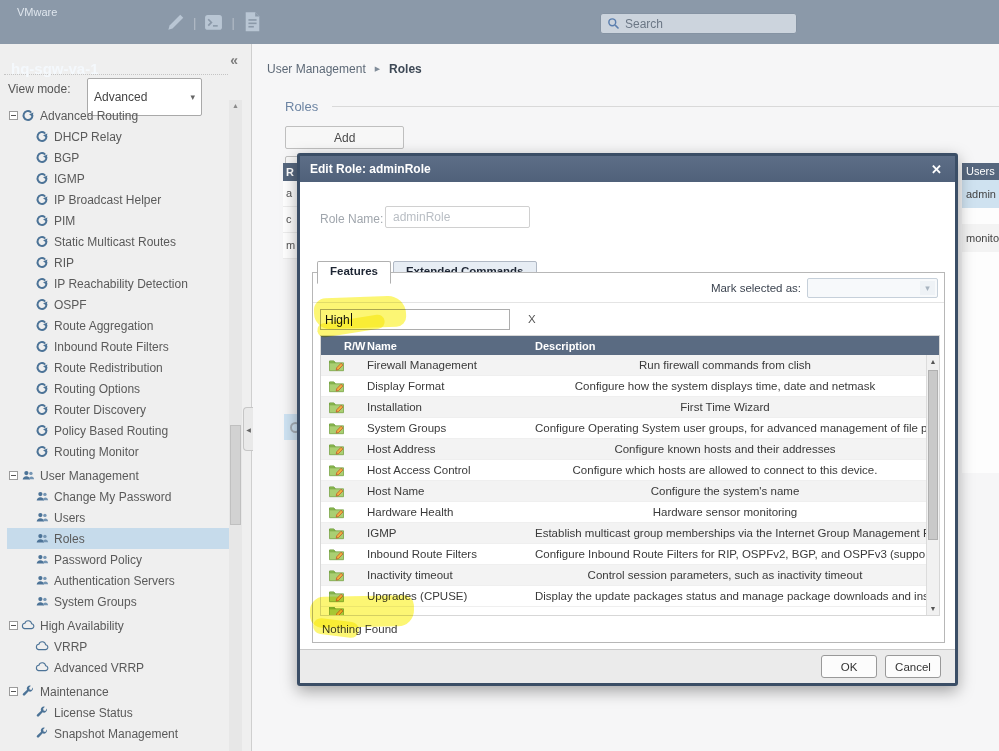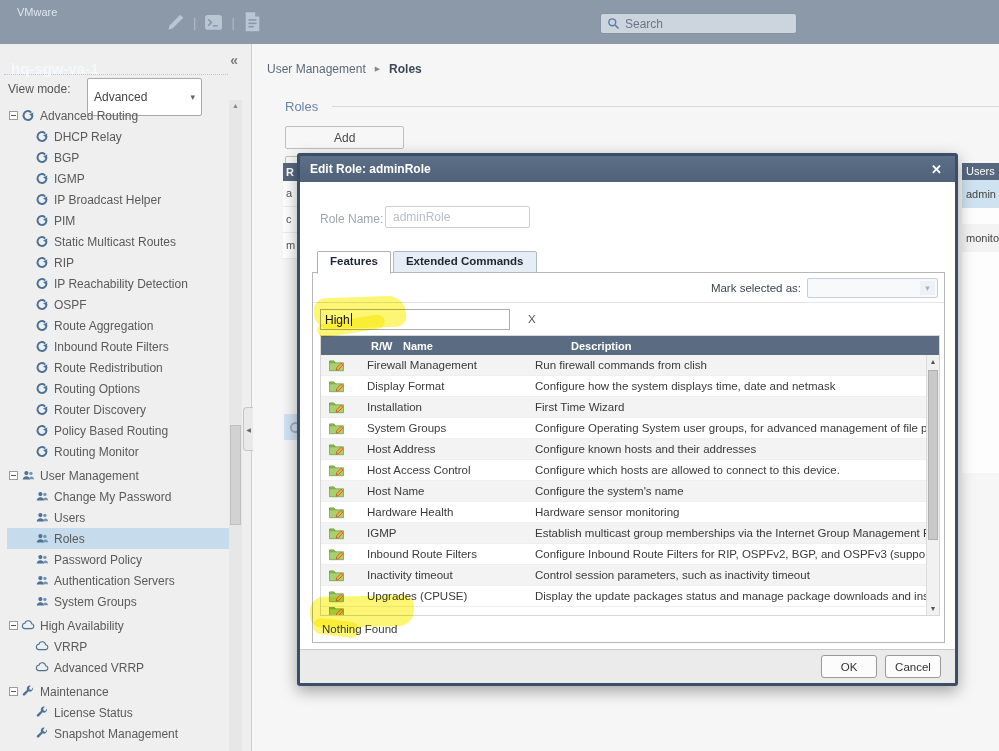--- a/index.html
+++ b/index.html
@@ -76,47 +76,47 @@
   
   .modal { position:absolute; left:297px; top:153px; width:661px; height:533px; z-index:10;
     border:3px solid #3b4e66; border-radius:3px; background:#fff; box-shadow:0 5px 16px rgba(0,0,0,0.35); }
   .modal-header { position:absolute; left:0; top:0; right:0; height:26px;
     background:linear-gradient(#5d6e87,#50617a); display:flex; align-items:center; padding:0 10px; }
   .modal-title { color:#fff; font-size:12px; font-weight:bold; flex:1; }
   .modal-close { color:#fff; font-size:13px; font-weight:bold; cursor:pointer; padding:0 3px; }
   .rolename-label { position:absolute; left:20px; top:56px; font-size:12px; color:#a0a6ad; }
   .rolename-input { position:absolute; left:85px; top:50px; width:145px; height:22px; border:1px solid #d0d0d0;
     border-radius:2px; font-size:12px; color:#b9bec4; padding:3px 0 0 7px; background:#fff; }
-  .tabs { position:absolute; left:17px; top:95px; display:flex;justify-content:center; }
+  .tabs { position:absolute; left:17px; top:105px; display:flex;justify-content:center; }
   .tab { height:22px; padding:3px 12px 0 12px; font-size:11.5px; font-weight:bold; color:#1d2533;
     border:1px solid #b0b8c4; background:#e7edf4; border-radius:2px 2px 0 0; margin-right:2px; cursor:pointer; }
   .tab.active { background:#fff; border-color:#b0b0b0; border-bottom:1px solid #fff; position:relative; z-index:2; height:23px;}
   .dlg-panel { position:absolute; left:12px; top:116px; width:633px; height:371px; background:#fff; border:1px solid #b7b7b7; }
   .mark-row { position:absolute; left:0; right:0; top:0; height:30px; border-bottom:1px solid #e4e4e4; }
   .mark-label { position:absolute; right:143px; top:9px; font-size:11.5px; color:#3c4450; }
   .mark-dropdown { position:absolute; right:6px; top:5px; width:131px; height:20px; background:#f7f9fb;
     border:1px solid #c6d0da; border-radius:2px; }
   .mark-dropdown .chev { position:absolute; right:2px; top:2px; width:15px; height:14px; background:#eef2f6;
     color:#a8b4c0; font-size:9px; text-align:center; line-height:14px; }
   .filter-input { position:absolute; left:7px; top:36px; width:190px; height:21px; border:1px solid #adadad;
     font-size:12px; color:#111; padding:3px 0 0 4px; background:#fff; }
   .caret { display:inline-block; width:1px; height:13px; background:#111; margin-left:1px; vertical-align:-2px; }
   .clear-x { position:absolute; left:215px; top:40px; font-size:11.5px; color:#555; cursor:pointer; }
   .feat-table { position:absolute; left:7px; top:62px; width:620px; height:281px; border:1px solid #d7d7d7; overflow:hidden; }
   .feat-head { height:19px; background:#5a6b82; color:#fff; font-size:11px; font-weight:bold; display:flex; align-items:center; }
-  .col-rw { width:46px; padding-left:14px; flex:0 0 46px;margin-left:36px; }
+  .col-rw { width:46px; padding-left:23px; flex:0 0 46px; }
   .col-name { width:168px; flex:0 0 168px; }
   .col-desc { flex:1; overflow:hidden; }
   .feat-row { height:21px; display:flex; align-items:center; font-size:11.5px; color:#3a3a3a; background:#fff;
     border-bottom:1px solid #efefef; }
   .feat-row.odd { background:#f3f3f3; }
   .feat-row .rwicon { width:46px; flex:0 0 46px; padding-left:7px; display:flex; align-items:center; }
   .feat-row .rwicon svg { width:17px; height:14px; }
   .feat-row .fname { width:168px; flex:0 0 168px; white-space:nowrap; overflow:hidden; }
-  .feat-row .fdesc { flex:1; white-space:nowrap; overflow:hidden; padding-right:24px; }
+  .feat-row .fdesc { flex:1; white-space:nowrap; overflow:hidden; padding-right:24px;text-align:center; }
   .feat-scroll { position:absolute; right:0; top:19px; bottom:0; width:13px; background:#f1f1f1; border-left:1px solid #dcdcdc; }
   .feat-scroll .up, .feat-scroll .down { position:absolute; left:0; width:12px; text-align:center; font-size:7px; color:#555; cursor:pointer;}
   .feat-scroll .up { top:3px; } .feat-scroll .down { bottom:3px; }
   .feat-thumb { position:absolute; left:1px; top:15px; width:10px; height:170px; background:#c9c9c9; border:1px solid #b0b0b0; }
   .nothing-found { position:absolute; left:9px; top:350px; font-size:11.5px; color:#3a3a3a; }
   .modal-footer { position:absolute; left:0; right:0; bottom:0; height:34px; background:#ebebeb; border-top:1px solid #c9c9c9; }
   .dlg-btn { position:absolute; top:5px; width:56px; height:23px; background:#fcfcfc; border:1px solid #999;
     border-radius:3px; font-family:"Liberation Sans",sans-serif; font-size:11.5px; color:#333; cursor:pointer; }
   .btn-ok { right:78px; }
   .btn-cancel { right:14px; }

